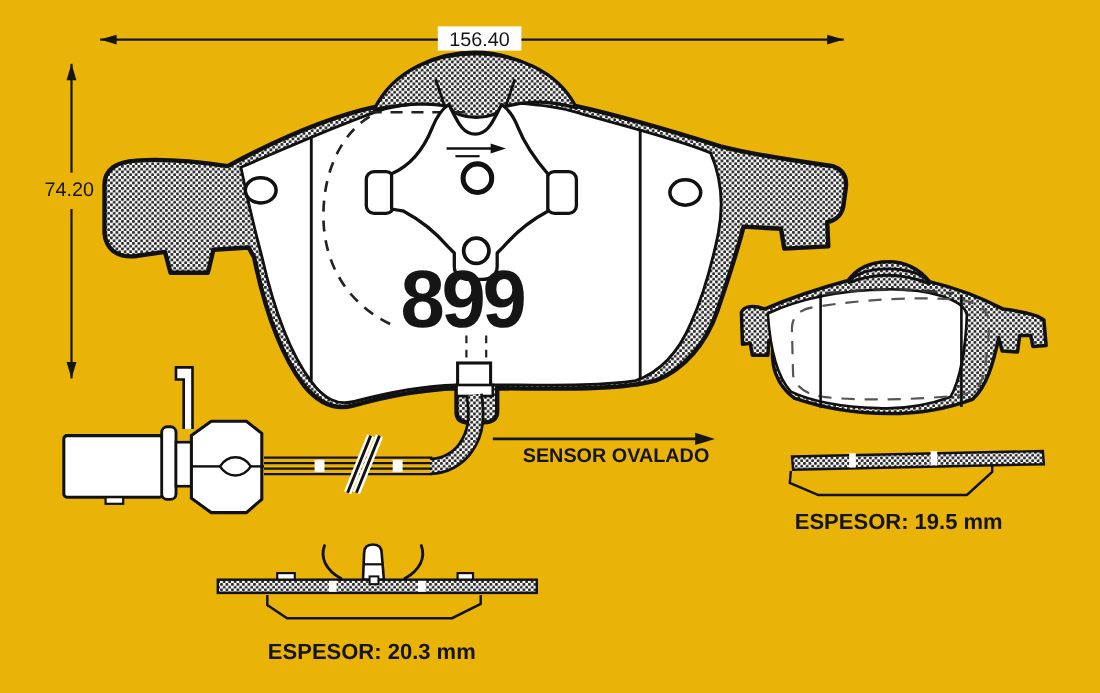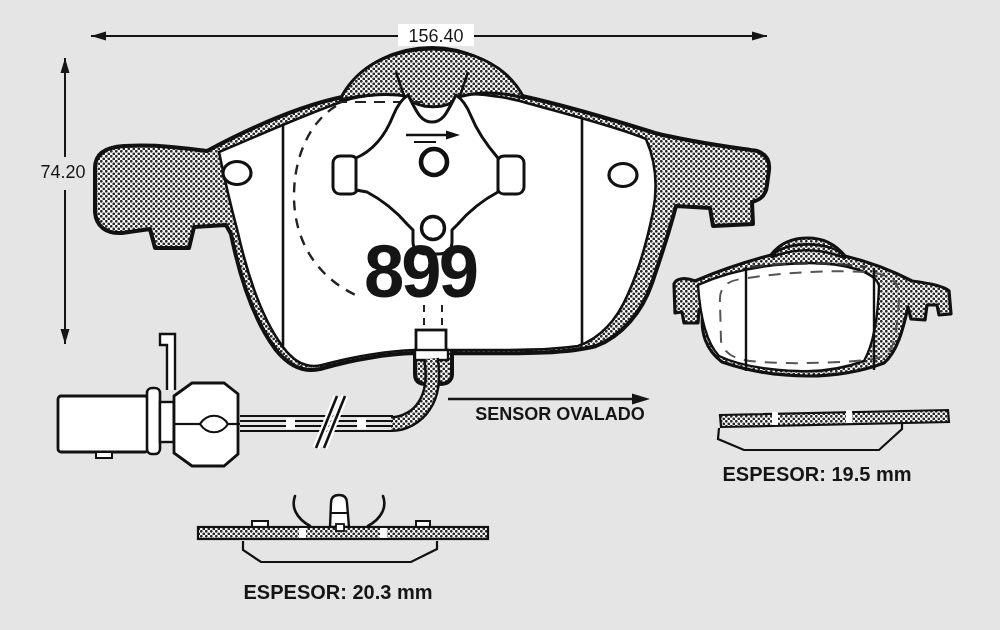--- a/index.html
+++ b/index.html
@@ -1,16 +1,16 @@
 <!DOCTYPE html>
 <html><head>
 <meta charset="utf-8">
 <style>
   html,body{margin:0;padding:0;background:#fff;}
-  #stage{position:relative;width:1000px;height:630px;background:#e5e5e5;overflow:hidden;
+  #stage{position:relative;width:1000px;height:630px;background:#eab308;overflow:hidden;
          font-family:"Liberation Sans",sans-serif;}
   svg{display:block;}
   text{font-family:"Liberation Sans",sans-serif;fill:#151515;}
   .dimtxt{font-size:18px;}
   .boldlbl{font-size:18px;font-weight:bold;}
   .thicklbl{font-size:20px;font-weight:bold;}
   .partnum{font-size:74px;font-weight:bold;letter-spacing:-3px;}
 </style>
 </head>
 <body>

